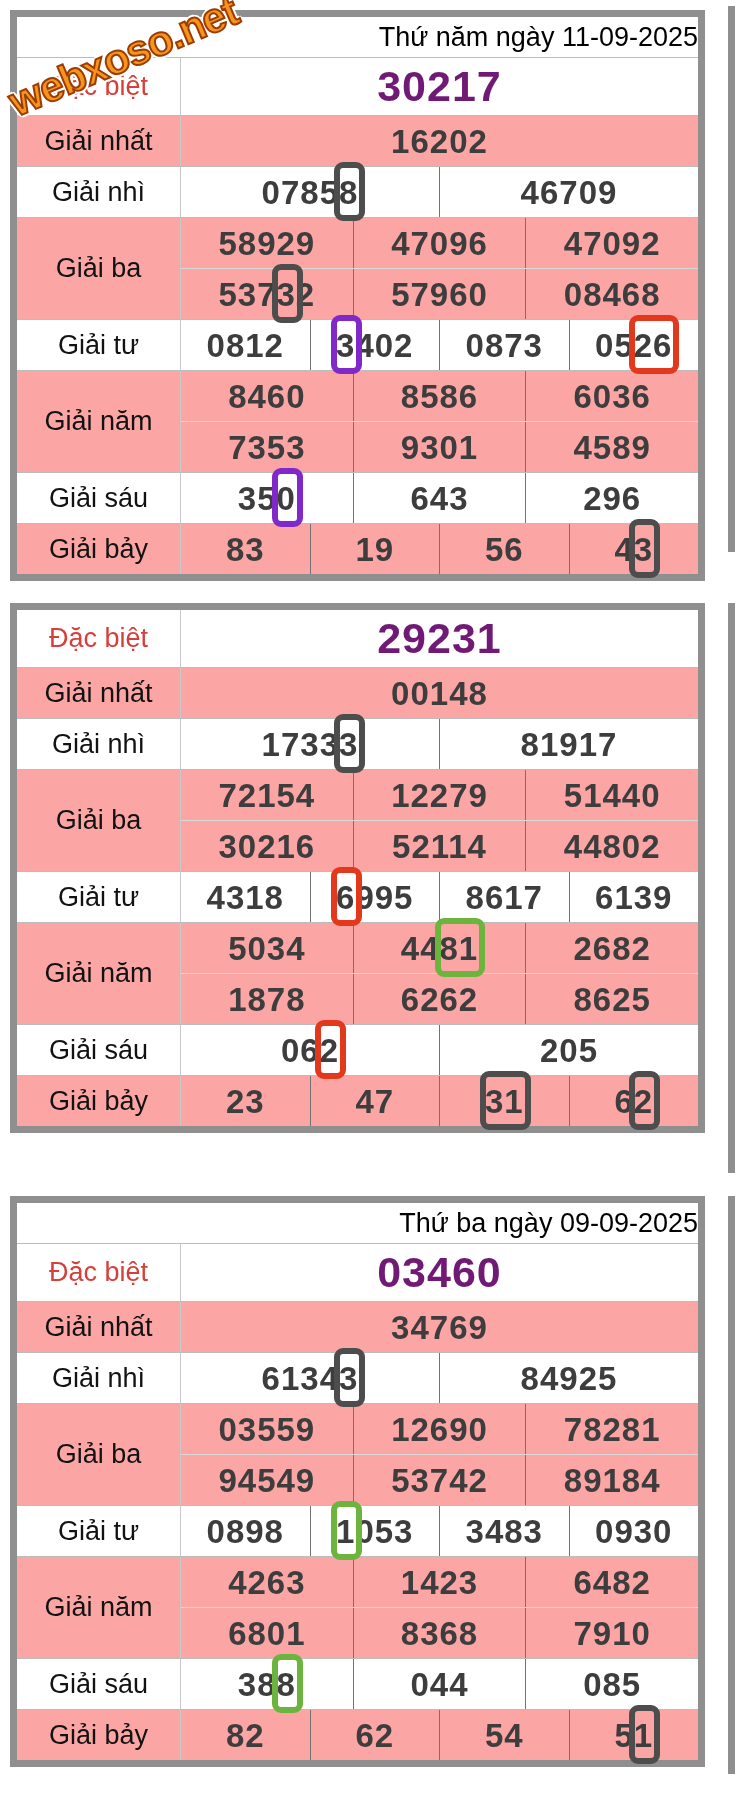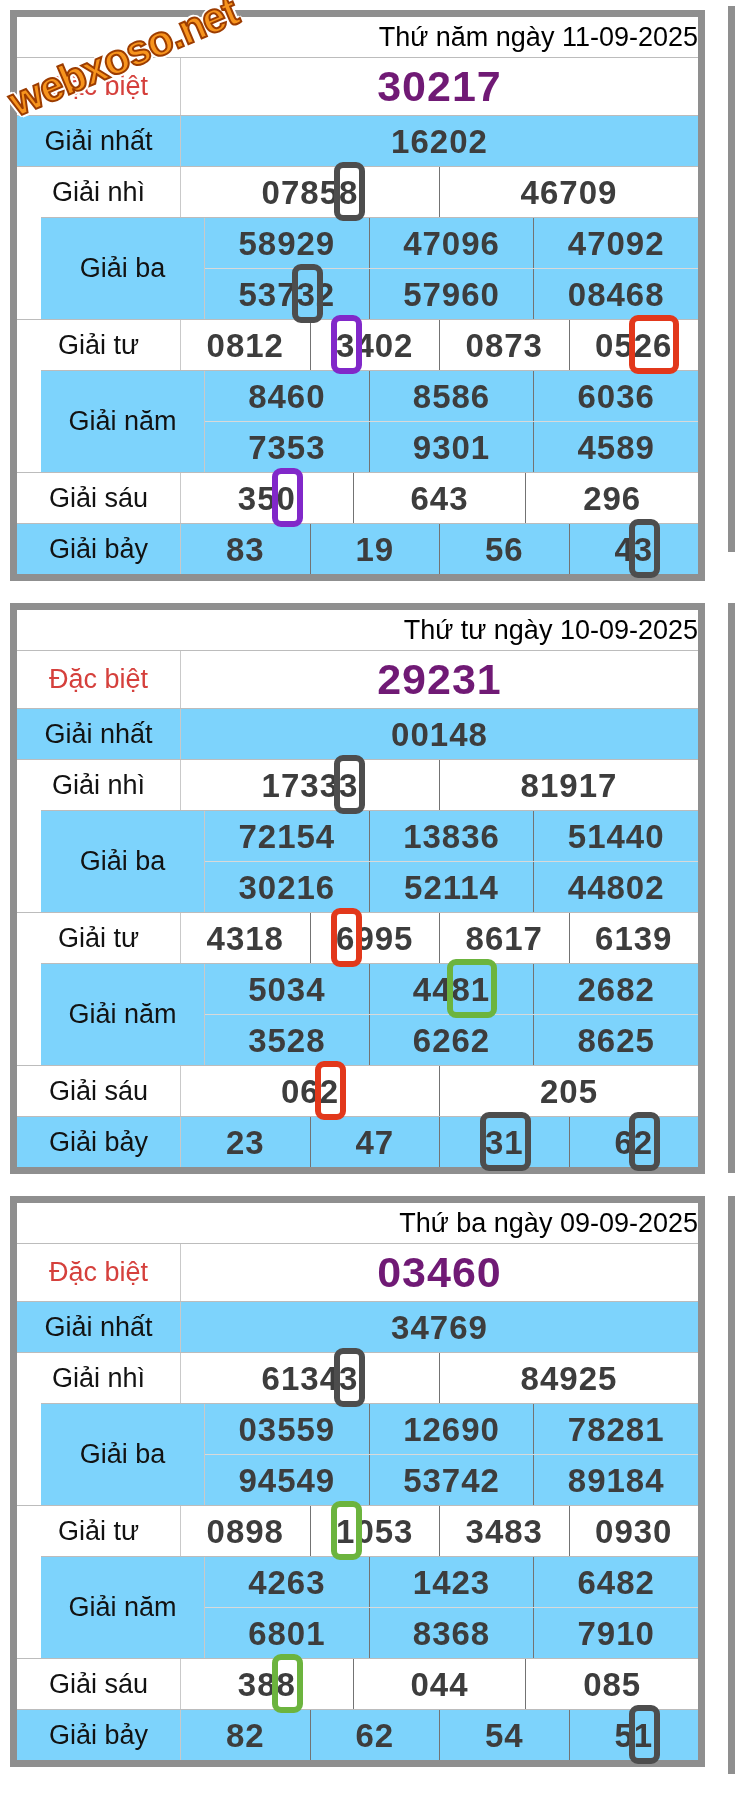--- a/index.html
+++ b/index.html
@@ -4,22 +4,22 @@
 <style>
   html,body{margin:0;padding:0;background:#ffffff;}
   .page{position:relative;width:735px;height:1794px;background:#ffffff;overflow:hidden;
         font-family:"Liberation Sans",sans-serif;}
   .ltable{position:absolute;left:10px;width:681px;border:7px solid #8f8f8f;background:#ffffff;}
   .trow{display:flex;align-items:stretch;}
   .trow + .trow{border-top:1px solid #bcbcbc;}
   .trow-title{height:40px;align-items:center;justify-content:flex-end;background:#ffffff;}
   .row-std{height:50px;}
   .row-special{height:57px;}
-  .row-dbl{height:101px;margin-left:24px;}
-  .shade{background:#7dd3fc;}
+  .row-dbl{height:101px;}
+  .shade{background:#fca5a5;}
   .lcell{flex:0 0 163px;width:163px;display:flex;align-items:center;justify-content:center;
          border-right:1px solid #c9c9c9;}
   .vals{flex:1;display:flex;min-width:0;}
   .vals.stack{flex-direction:column;}
   .subrow{display:flex;height:50px;}
   .subline{border-top:1px solid #d9d9d9;}
   .vcell{flex:1;display:flex;align-items:center;justify-content:center;}
   .vcell + .vcell{border-left:1px solid #737373;}
   .ttitle{font-size:27px;color:#000000;}
   .plabel{font-size:27px;color:#121212;}
@@ -189,23 +189,20 @@
             <div class="vcell">
               <span class="value">56</span>
             </div>
             <div class="vcell">
               <span class="value"><span>4</span><span class="mw mk-gray"><span>3</span></span><span></span></span>
             </div>
           </div>
         </div>
       </div>
       <div class="ltable" style="top: 603px;">
-        <div class="trow trow-title">
-          <span class="ttitle">Thứ tư ngày 10-09-2025</span>
-        </div>
         <div class="trow row-special">
           <div class="lcell">
             <span class="plabel plabel-red">Đặc biệt</span>
           </div>
           <div class="vals">
             <div class="vcell">
               <span class="value value-special">29231</span>
             </div>
           </div>
         </div>
@@ -235,21 +232,21 @@
         <div class="trow row-dbl shade">
           <div class="lcell">
             <span class="plabel">Giải ba</span>
           </div>
           <div class="vals stack">
             <div class="subrow">
               <div class="vcell">
                 <span class="value">72154</span>
               </div>
               <div class="vcell">
-                <span class="value">13836</span>
+                <span class="value">12279</span>
               </div>
               <div class="vcell">
                 <span class="value">51440</span>
               </div>
             </div>
             <div class="subrow subline">
               <div class="vcell">
                 <span class="value">30216</span>
               </div>
               <div class="vcell">
@@ -291,21 +288,21 @@
               </div>
               <div class="vcell">
                 <span class="value"><span>44</span><span class="mw mk-green"><span>81</span></span><span></span></span>
               </div>
               <div class="vcell">
                 <span class="value">2682</span>
               </div>
             </div>
             <div class="subrow subline">
               <div class="vcell">
-                <span class="value">3528</span>
+                <span class="value">1878</span>
               </div>
               <div class="vcell">
                 <span class="value">6262</span>
               </div>
               <div class="vcell">
                 <span class="value">8625</span>
               </div>
             </div>
           </div>
         </div>

